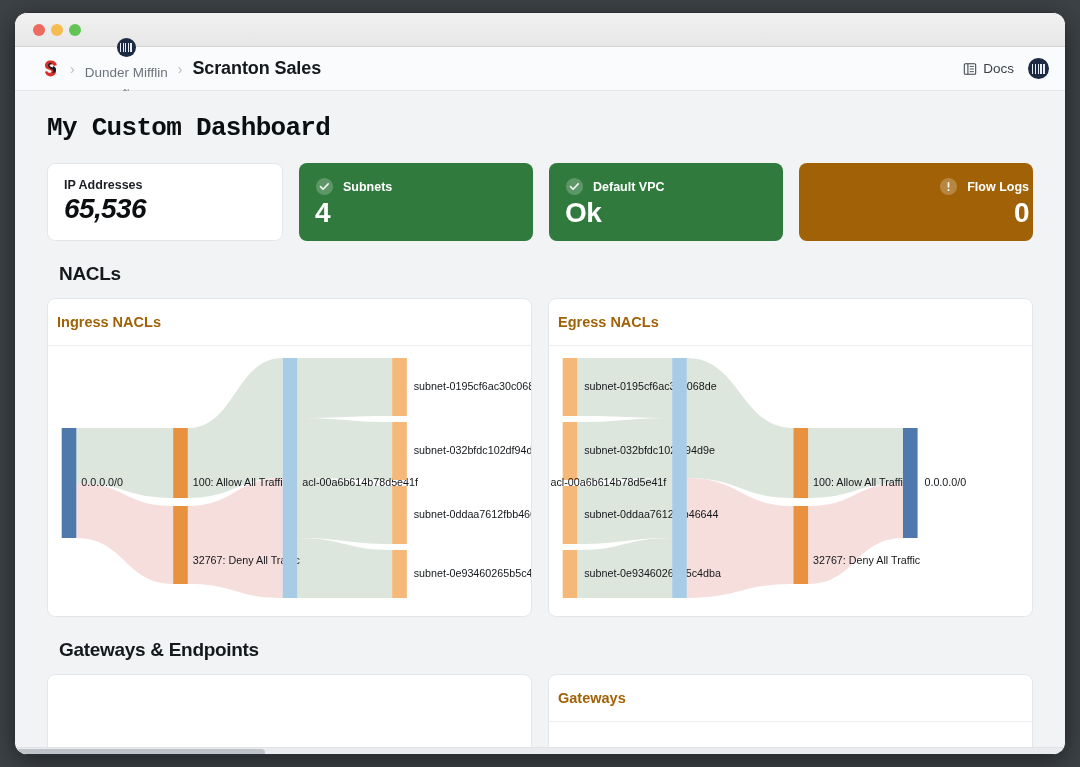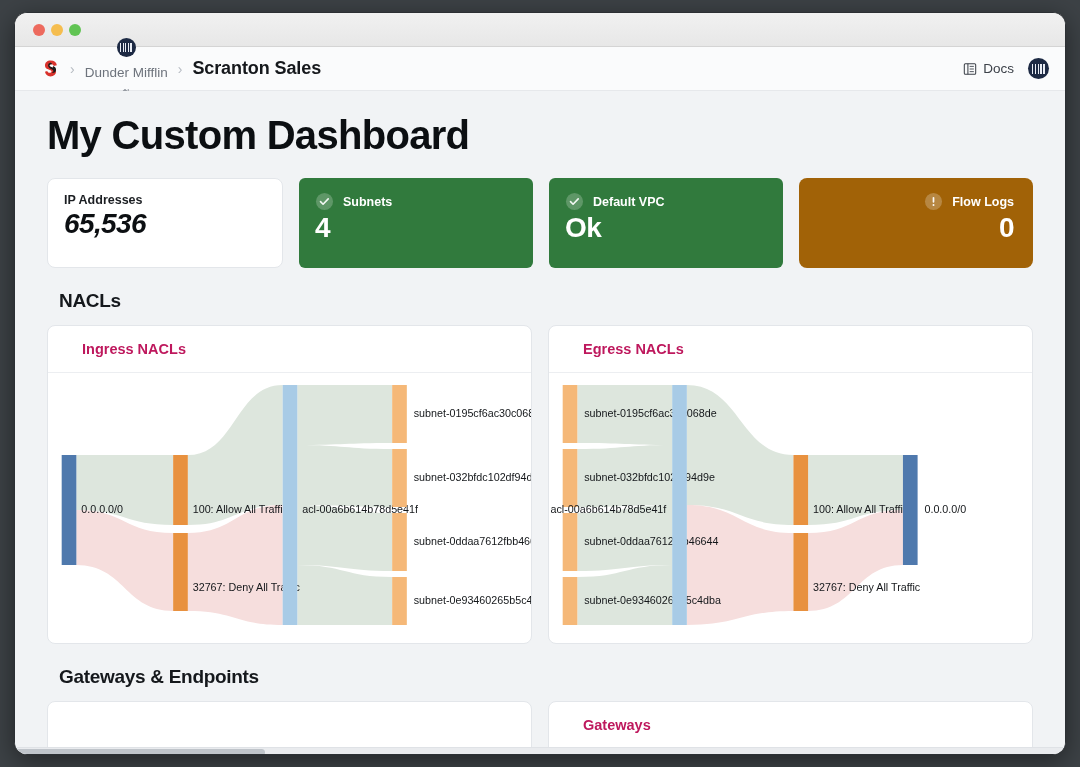--- a/index.html
+++ b/index.html
@@ -88,35 +88,35 @@
   #page {
     position: relative;
     height: 665px;
     background: #f1f3f5;
     padding: 0 0 0 0;
     overflow: hidden;
   }
   #page-inner { padding: 22px 32px 0 32px; }
 
   h1#dash-title {
-    font-size: 40px; font-weight: 700; color: #0c0f12;
-    letter-spacing: -.7px; margin-bottom: 20px;
+    font-size: 26px; font-weight: 700; color: #0c0f12;
+    letter-spacing: -.7px; margin-bottom: 20px; font-family: Liberation Mono, monospace;
   }
 
   
   #stats { display: flex; gap: 16px; }
   .stat {
     flex: 1 1 0;
     border-radius: 8px;
-    padding: 14px 19px 16px 16px;
-    height: 90px;
+    padding: 14px 4px 16px 16px;
+    height: 78px;
     display: flex; flex-direction: column; justify-content: flex-start;
   }
   .stat.plain { background: #fff; border: 1px solid #e3e6ea; }
-  .stat.ok    { background: #317a3d; border-radius: 6px; }
+  .stat.ok    { background: #317a3d; }
   .stat.bad   { background: #a16207; align-items: flex-end; }
   .stat-head { display: flex; align-items: center; gap: 9px; }
   .stat-label { font-size: 12.5px; font-weight: 700; }
   .stat.plain .stat-label { color: #1b1e22; }
   .stat.ok .stat-label, .stat.bad .stat-label { color: #ffffff; }
   .stat-value { font-size: 28px; font-weight: 700; letter-spacing: -.6px; margin-top: 1px; }
   .stat.plain .stat-value { color: #0c0f12; font-style: italic; }
   .stat.ok .stat-value, .stat.bad .stat-value { color: #fff; }
   .stat-icon { width: 19px; height: 19px; flex: 0 0 auto; }
 
@@ -129,22 +129,22 @@
   
   .panel-row { display: flex; gap: 16px; }
   .panel {
     flex: 1 1 0;
     background: #fff;
     border: 1px solid #e3e6ea;
     border-radius: 8px;
     overflow: hidden;
   }
   .panel-header {
-    padding: 15px 34px;
-    font-size: 14.5px; font-weight: 700; color: #be185d;
+    padding: 15px 9px;
+    font-size: 14.5px; font-weight: 700; color: #a16207;
     border-bottom: 1px solid #eceef1;
   }
   .panel-body { height: 270px; position: relative; }
   .sankey-svg { display: block; width: 100%; height: 270px; }
   .sankey-label {
     font-family: "Liberation Sans", sans-serif;
     font-size: 11px; fill: #14171a;
   }
   .panel.short .panel-body { height: 40px; }
 

